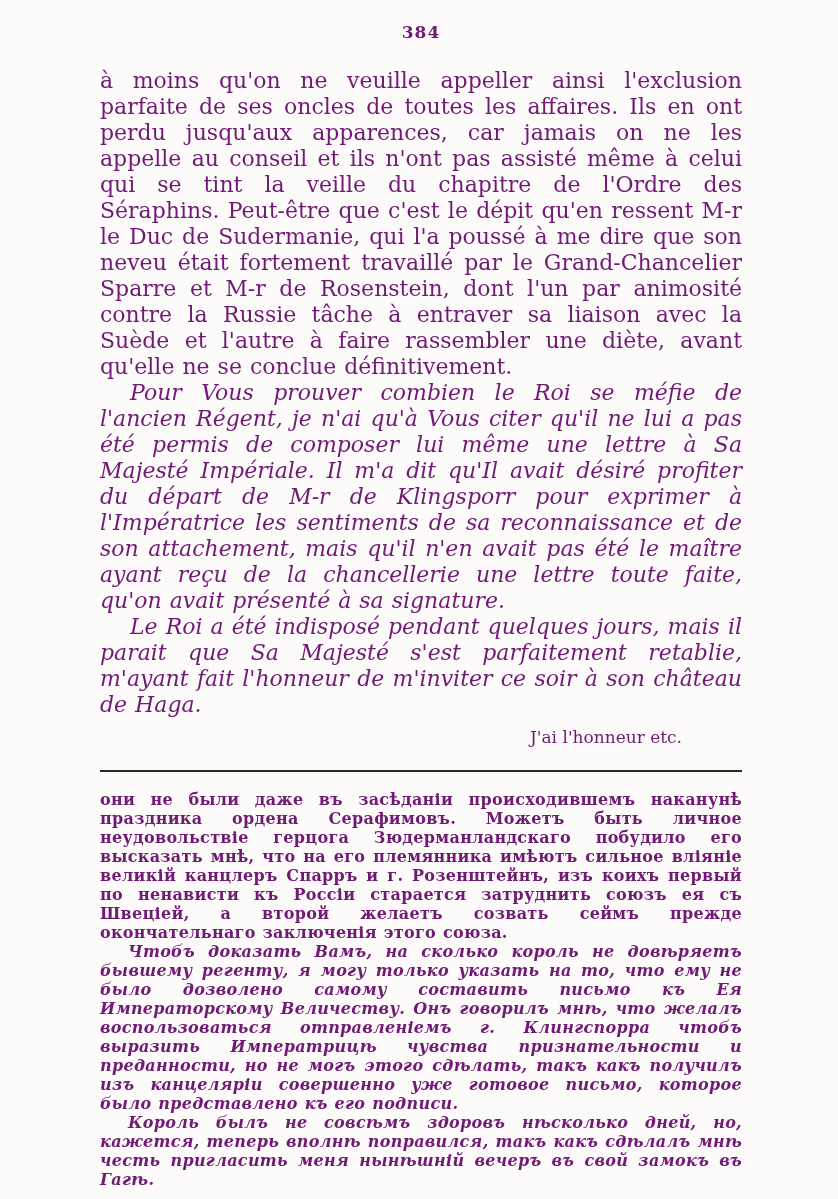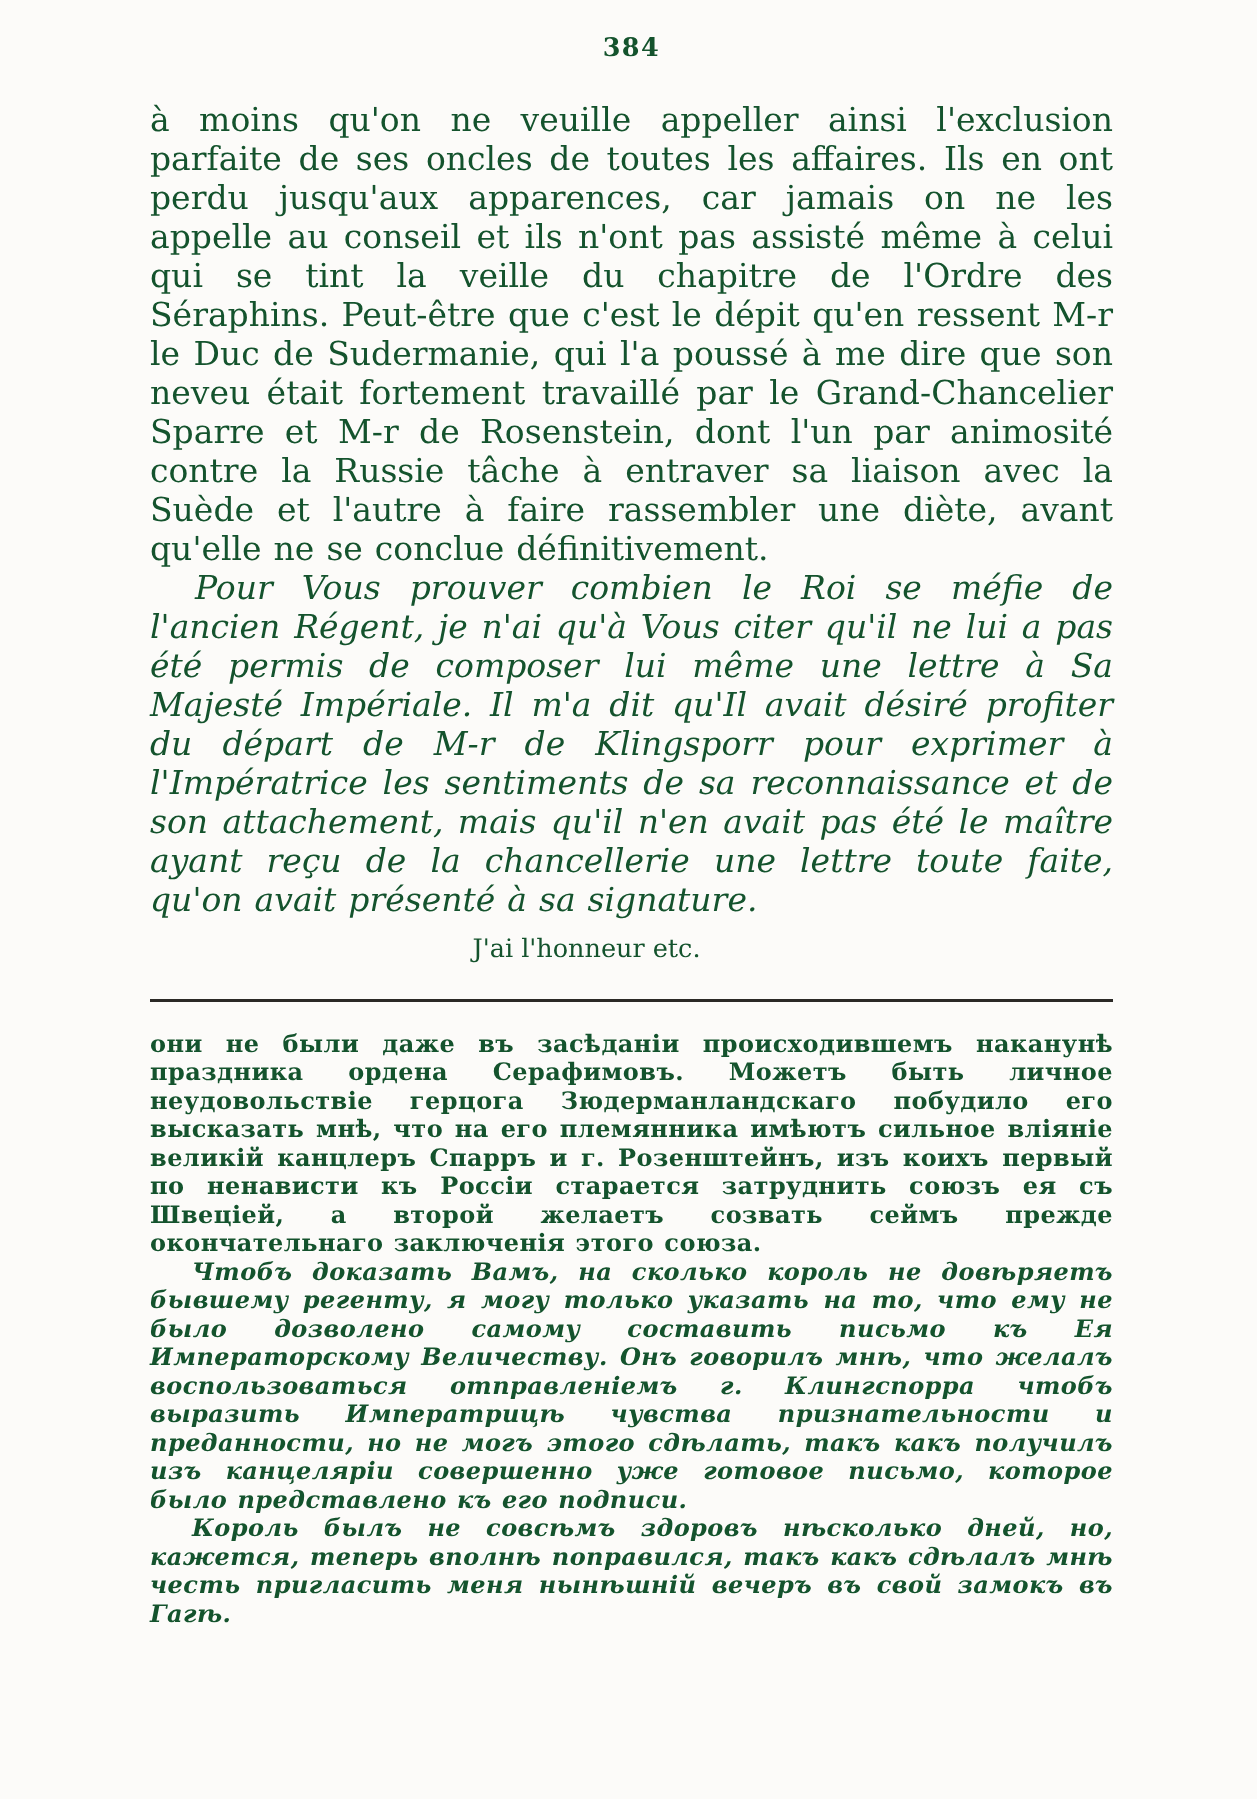--- a/index.html
+++ b/index.html
@@ -10,21 +10,21 @@
   .page {
     position: relative;
     width: 838px;
     height: 1199px;
     margin: 0 auto;
     background: #fcfbf9;
     box-sizing: border-box;
     padding: 22px 96px 40px 100px;
     overflow: hidden;
     font-family: "DejaVu Serif", "Liberation Serif", serif;
-    color: #14532d;
+    color: #701a75;
   }
   .page-number {
     text-align: center;
     font-size: 17px;
     font-weight: bold;
     letter-spacing: 1px;
     margin-bottom: 26px;
   }
   .text-block {
     width: 100%;
@@ -35,21 +35,21 @@
     font-size: 22px;
     line-height: 26px;
     word-spacing: 1px;
   }
   .para.indent {
     text-indent: 30px;
     font-style: italic;
   }
   .signature {
     margin: 6px 0 0 0;
-    text-align: center;
+    text-align: right;
     padding-right: 60px;
     font-size: 17px;
     line-height: 26px;
   }
   .separator {
     border: none;
     border-top: 2px solid #2b2926;
     margin: 20px 0 18px 0;
   }
   .russian .para {
@@ -65,20 +65,21 @@
 </head>
 <body>
 
 <div class="page">
 
   <div class="page-number">384</div>
 
   <div class="text-block french">
     <p class="para">à moins qu'on ne veuille appeller ainsi l'exclusion parfaite de ses oncles de toutes les affaires. Ils en ont perdu jusqu'aux apparences, car jamais on ne les appelle au conseil et ils n'ont pas assisté même à celui qui se tint la veille du chapitre de l'Ordre des Séraphins. Peut-être que c'est le dépit qu'en ressent M-r le Duc de Sudermanie, qui l'a poussé à me dire que son neveu était fortement travaillé par le Grand-Chancelier Sparre et M-r de Rosenstein, dont l'un par animosité contre la Russie tâche à entraver sa liaison avec la Suède et l'autre à faire rassembler une diète, avant qu'elle ne se conclue définitivement.</p>
     <p class="para indent">Pour Vous prouver combien le Roi se méfie de l'ancien Régent, je n'ai qu'à Vous citer qu'il ne lui a pas été permis de composer lui même une lettre à Sa Majesté Impériale. Il m'a dit qu'Il avait désiré profiter du départ de M-r de Klingsporr pour exprimer à l'Impératrice les sentiments de sa reconnaissance et de son attachement, mais qu'il n'en avait pas été le maître ayant reçu de la chancellerie une lettre toute faite, qu'on avait présenté à sa signature.</p>
+    <p class="para indent">Le Roi a été indisposé pendant quelques jours, mais il parait que Sa Majesté s'est parfaitement retablie, m'ayant fait l'honneur de m'inviter ce soir à son château de Haga.</p>
     <p class="signature">J'ai l'honneur etc.</p>
   </div>
 
   <hr class="separator">
 
   <div class="text-block russian">
     <p class="para">они не были даже въ засѣданіи происходившемъ наканунѣ праздника ордена Серафимовъ. Можетъ быть личное неудовольствіе герцога Зюдерманландскаго побудило его высказать мнѣ, что на его племянника имѣютъ сильное вліяніе великій канцлеръ Спарръ и г. Розенштейнъ, изъ коихъ первый по ненависти къ Россіи старается затруднить союзъ ея съ Швеціей, а второй желаетъ созвать сеймъ прежде окончательнаго заключенія этого союза.</p>
     <p class="para indent">Чтобъ доказать Вамъ, на сколько король не довѣряетъ бывшему регенту, я могу только указать на то, что ему не было дозволено самому составить письмо къ Ея Императорскому Величеству. Онъ говорилъ мнѣ, что желалъ воспользоваться отправленіемъ г. Клингспорра чтобъ выразить Императрицѣ чувства признательности и преданности, но не могъ этого сдѣлать, такъ какъ получилъ изъ канцеляріи совершенно уже готовое письмо, которое было представлено къ его подписи.</p>
     <p class="para indent">Король былъ не совсѣмъ здоровъ нѣсколько дней, но, кажется, теперь вполнѣ поправился, такъ какъ сдѣлалъ мнѣ честь пригласить меня нынѣшній вечеръ въ свой замокъ въ Гагѣ.</p>
 

